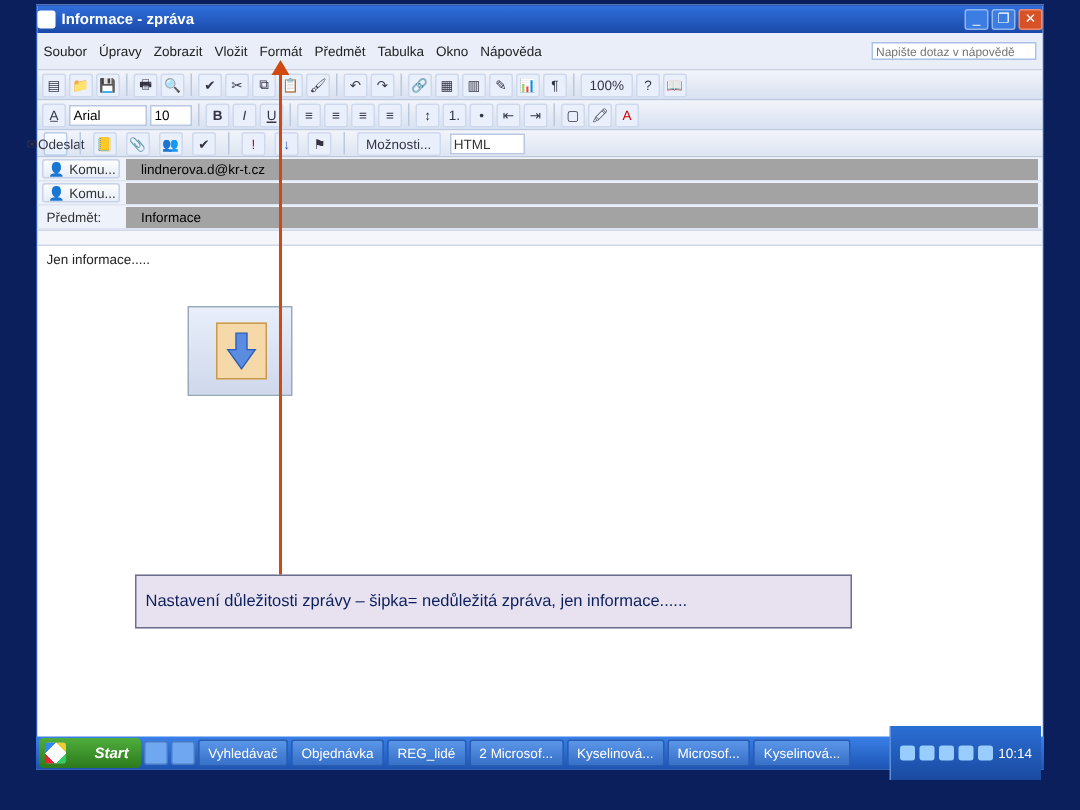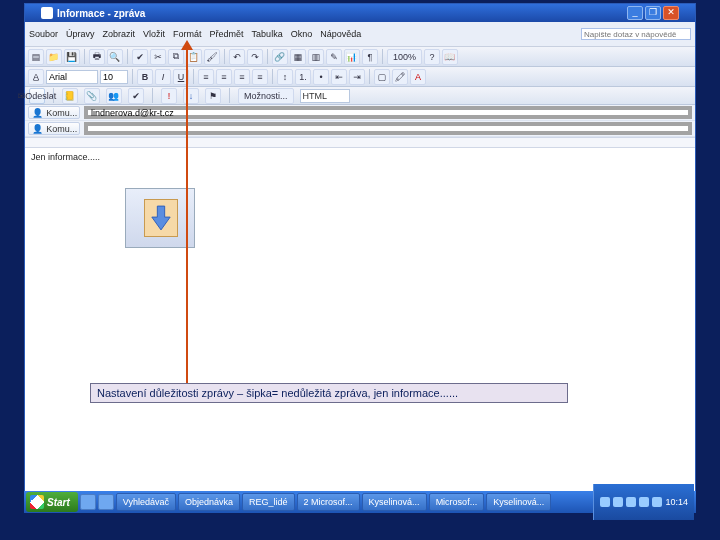--- a/index.html
+++ b/index.html
@@ -27,21 +27,21 @@
     border: 1px solid #2a5bb8;
     display: flex;
     flex-direction: column;
   }
   .titlebar {
     height: 18px;
     background: linear-gradient(#2f6fdc, #1b49a8);
     color: #fff;
     display: flex;
     align-items: center;
-    padding: 0 16px;
+    padding: 0 0;
     font-size: 10px;
     gap: 4px;
   }
   .titlebar .icon-sq {
     width: 12px; height: 12px;
     background: #fff;
     border-radius: 2px;
     display: inline-block;
   }
   .titlebar .ttext { flex: 1; font-weight: bold; }
@@ -146,21 +146,21 @@
     align-items: center;
     padding: 0 3px;
     gap: 3px;
     color: #333;
   }
   .hdr-label.plain { background: transparent; border: none; }
   .hdr-input {
     flex: 1;
     height: 13px;
     background: #fff;
-    border: 4px solid #a3a3a3;
+    border: 7px solid #a3a3a3;
     padding: 0 3px;
     font-size: 9px;
     display: flex;
     align-items: center;
   }
   .ruler {
     height: 10px;
     background: #f4f6fb;
     border-bottom: 1px solid #d0d7e6;
   }
@@ -207,21 +207,21 @@
     border-left: 6px solid transparent;
     border-right: 6px solid transparent;
     border-bottom: 10px solid #d04a10;
     z-index: 20;
   }
   .caption-box {
     position: absolute;
     left: 90px;
     top: 383px;
     width: 478px;
-    height: 20px;
+    height: 36px;
     background: #e8e2f0;
     border: 1px solid #6c6c8c;
     display: flex;
     align-items: center;
     padding: 0 6px;
     font-size: 11px;
     color: #0b1f5c;
     z-index: 20;
   }
   .statusbar {
@@ -245,21 +245,21 @@
     height: 20px;
     background: linear-gradient(#4fae3c,#2c7a1c);
     border-radius: 3px;
     padding: 0 8px 0 4px;
     display: flex;
     align-items: center;
     color: #fff;
     font-weight: bold;
     font-size: 10px;
     font-style: italic;
-    gap: 3px;
+    gap: 19px;
   }
   .start-btn .winlogo {
     width: 14px; height: 14px;
     background:
       linear-gradient(45deg,#e23 25%,transparent 25%),
       linear-gradient(-45deg,#3c6 25%,transparent 25%),
       linear-gradient(135deg,#38e 25%,transparent 25%),
       linear-gradient(-135deg,#ec3 25%,transparent 25%);
     background-color:#fff;
     border-radius:2px;
@@ -411,20 +411,24 @@
           <span>Komu...</span>
         </div>
         <div class="hdr-input">lindnerova.d@kr-t.cz</div>
       </div>
       <div class="hdr-row">
         <div class="hdr-label">
           <span>👤</span>
           <span>Komu...</span>
         </div>
         <div class="hdr-input"></div>
+      </div>
+      <div class="hdr-row">
+        <div class="hdr-label plain">Předmět:</div>
+        <div class="hdr-input">Informace</div>
       </div>
     </div>
 
     <div class="ruler"></div>
 
     <div class="body-area">
       <span>Jen informace.....</span>
 
       <div class="callout-img">
         <div class="inner">

